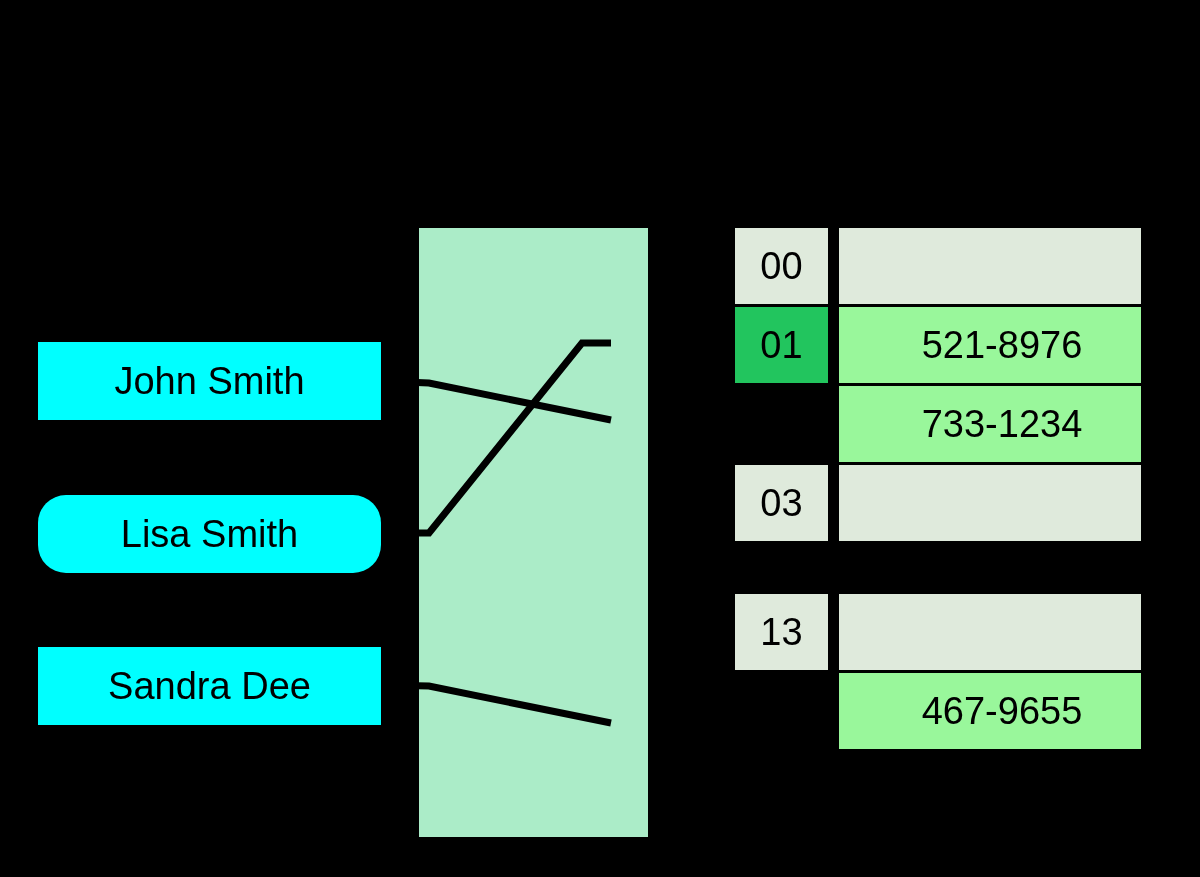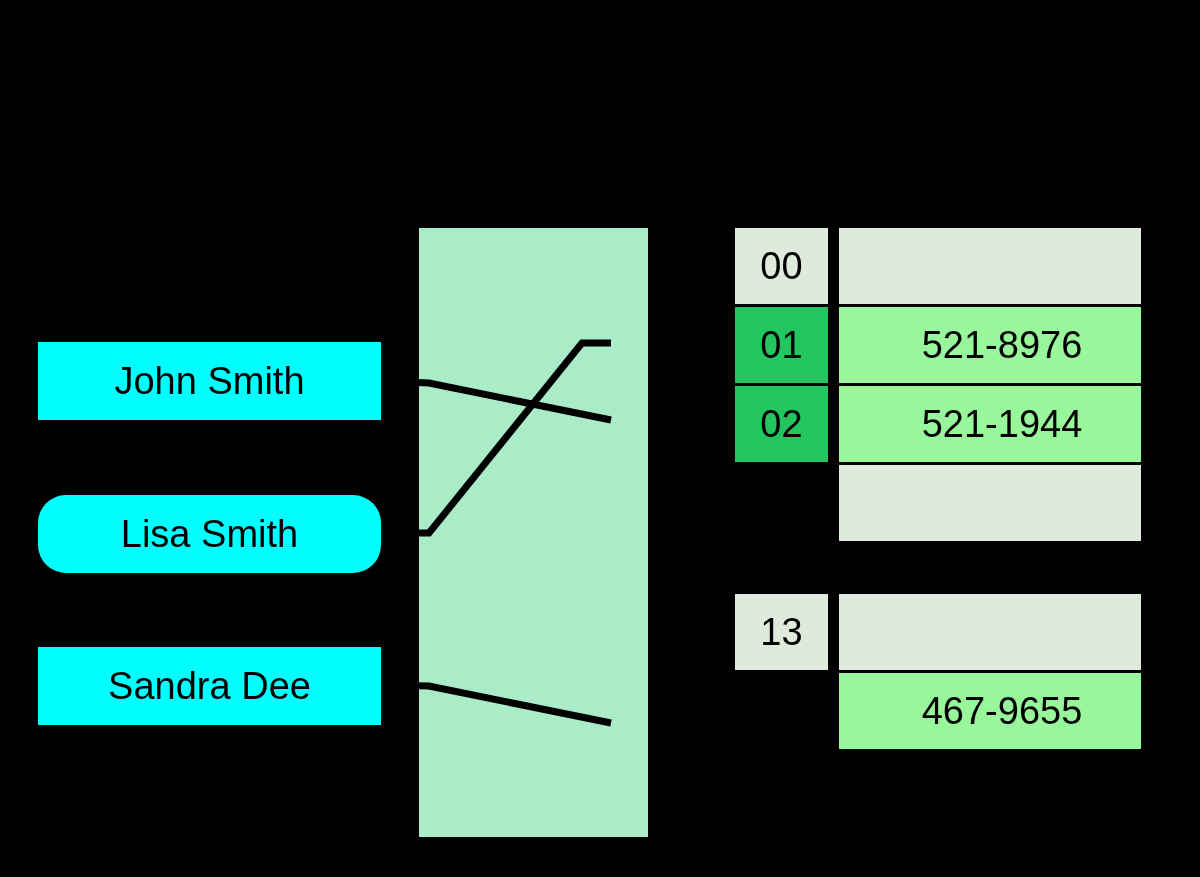--- a/index.html
+++ b/index.html
@@ -149,28 +149,28 @@
     </div>
     <div class="bucket-row">
       <div class="bucket-index filled">
         <span class="bucket-index-label">01</span>
       </div>
       <div class="bucket-value filled">
         <span class="bucket-value-label">521-8976</span>
       </div>
     </div>
     <div class="bucket-row">
-      <div class="bucket-index filled">
-        <span class="bucket-index-label">02</span>
-      </div>
       <div class="bucket-value filled">
-        <span class="bucket-value-label">521-1944</span>
+        <span class="bucket-value-label">733-1234</span>
       </div>
     </div>
     <div class="bucket-row">
+      <div class="bucket-index">
+        <span class="bucket-index-label">03</span>
+      </div>
       <div class="bucket-value">
         <span class="bucket-value-label"></span>
       </div>
     </div>
   </div>
 
   <div class="bucket-table" id="bucket-table-lower">
     <div class="bucket-row">
       <div class="bucket-index">
         <span class="bucket-index-label">13</span>

